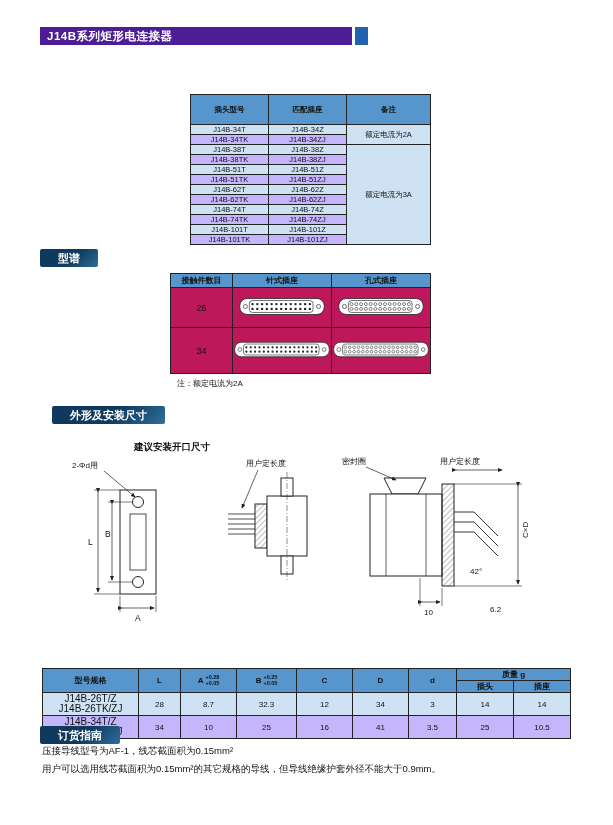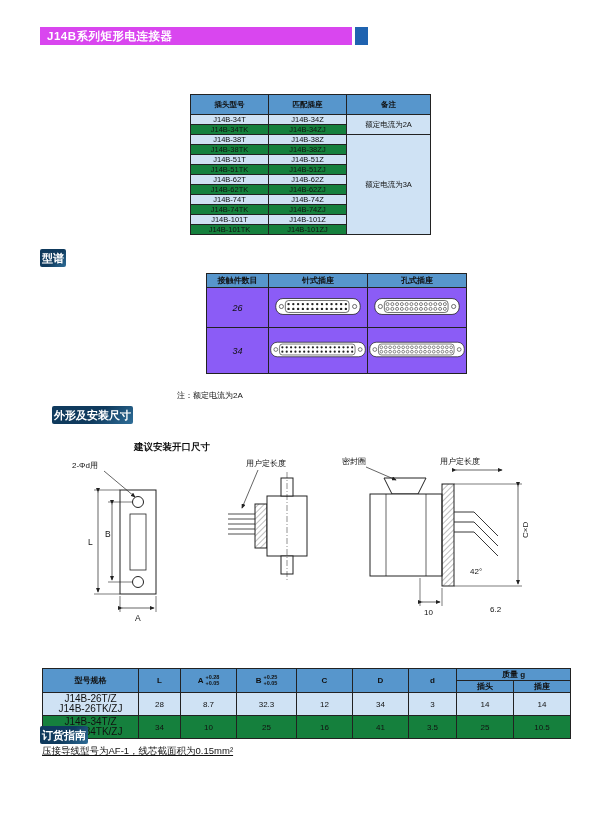--- a/index.html
+++ b/index.html
@@ -2,69 +2,69 @@
 <html><head>
 <meta charset="utf-8">
 <style>
   *{box-sizing:border-box;margin:0;padding:0;}
   html,body{background:#ffffff;}
   .page{position:relative;width:613px;height:825px;background:#ffffff;
         font-family:"Liberation Sans","DejaVu Sans",sans-serif;color:#111;overflow:hidden;}
 
   
   .title-bar{position:absolute;left:40px;top:27px;display:flex;height:18px;}
-  .title-dark{width:312px;background:#d946ef;color:#fff;font-weight:bold;font-size:11.5px;
+  .title-dark{width:312px;background:#4c1d95;color:#fff;font-weight:bold;font-size:11.5px;
               line-height:18px;padding-left:7px;letter-spacing:0.5px;}
   .title-accent{width:13px;background:#1f63b0;margin-left:3px;}
 
   
   .section{position:absolute;color:#fff;font-weight:bold;font-size:11px;line-height:16px;
-           padding:1px 2px;background:linear-gradient(135deg,#0f3a5d 55%,#2f6e99);border-radius:2px;}
+           padding:1px 18px;background:linear-gradient(135deg,#0f3a5d 55%,#2f6e99);border-radius:2px;}
   #sec-spectrum{left:40px;top:249px;}
   #sec-outline{left:52px;top:406px;}
   #sec-ordering{left:40px;top:726px;}
 
   table{border-collapse:collapse;}
   th,td{border:1px solid #222;text-align:center;vertical-align:middle;}
   th{background:#5796cc;font-weight:bold;}
   .rl td{background:#cfe2f4;}
-  .rd td{background:#15803d;}
+  .rd td{background:#c4b5fd;}
   td.remark{background:#cfe2f4;}
 
   
   .model-table{position:absolute;left:190px;top:94px;font-size:7.5px;table-layout:fixed;width:240px;}
-  .model-table th{font-size:7.5px;height:20px;}
+  .model-table th{font-size:7.5px;height:30px;}
   .model-table td{height:10px;padding:0 2px;}
 
   
-  .spec-table{position:absolute;left:170px;top:273px;font-size:8px;table-layout:fixed;width:260px;margin-left:36px;}
+  .spec-table{position:absolute;left:170px;top:273px;font-size:8px;table-layout:fixed;width:260px;}
   .spec-table th{height:14px;font-size:8px;}
-  .spec-table td{background:#8b5cf6;font-style:italic;}
+  .spec-table td{background:#be185d;}
   .spec-table .count{font-size:9px;}
   .row26 td{height:40px;}
   .row34 td{height:46px;}
-  .spec-note{position:absolute;left:177px;top:390px;font-size:8px;}
+  .spec-note{position:absolute;left:177px;top:378px;font-size:8px;}
 
   .subtitle{position:absolute;left:94px;top:441px;font-size:9.5px;font-weight:bold;margin-left:40px;}
 
   .drawing{position:absolute;left:50px;top:452px;}
   .drawing text{font-size:8px;fill:#111;}
   .drawing .dimletter{font-size:8.5px;}
 
   
   .dim-table{position:absolute;left:42px;top:668px;font-size:8px;table-layout:fixed;width:528px;}
   .dim-table th{font-size:8px;height:12px;padding:0 1px;}
   .dim-table td{height:23px;padding:0 2px;}
   .dim-table .model-cell div{line-height:10px;font-size:10px;}
   .tol{display:inline-flex;flex-direction:column;font-size:5.5px;line-height:5.5px;
        margin-left:2px;vertical-align:middle;font-weight:bold;}
   .tol i{font-style:normal;display:block;}
 
   .ordering-text{position:absolute;left:42px;top:744px;font-size:9.5px;}
-  .ordering-text div{margin-bottom:4.5px;line-height:13px;text-decoration:underline;}
+  .ordering-text div{margin-bottom:4.5px;line-height:13px;}
 </style>
 </head>
 <body>
 
 <div class="page">
 
   <div class="title-bar">
     <div class="title-dark">J14B系列矩形电连接器</div>
     <div class="title-accent"></div>
   </div>
@@ -462,15 +462,16 @@
         <td>3.5</td>
         <td>25</td>
         <td>10.5</td>
       </tr>
     </tbody>
   </table>
 
   <div class="section" id="sec-ordering">订货指南</div>
   <div class="ordering-text">
     <div>压接导线型号为AF-1，线芯截面积为0.15mm²</div>
+    <div>用户可以选用线芯截面积为0.15mm²的其它规格的导线，但导线绝缘护套外径不能大于0.9mm。</div>
   </div>
 
 </div>
 
 </body></html>

